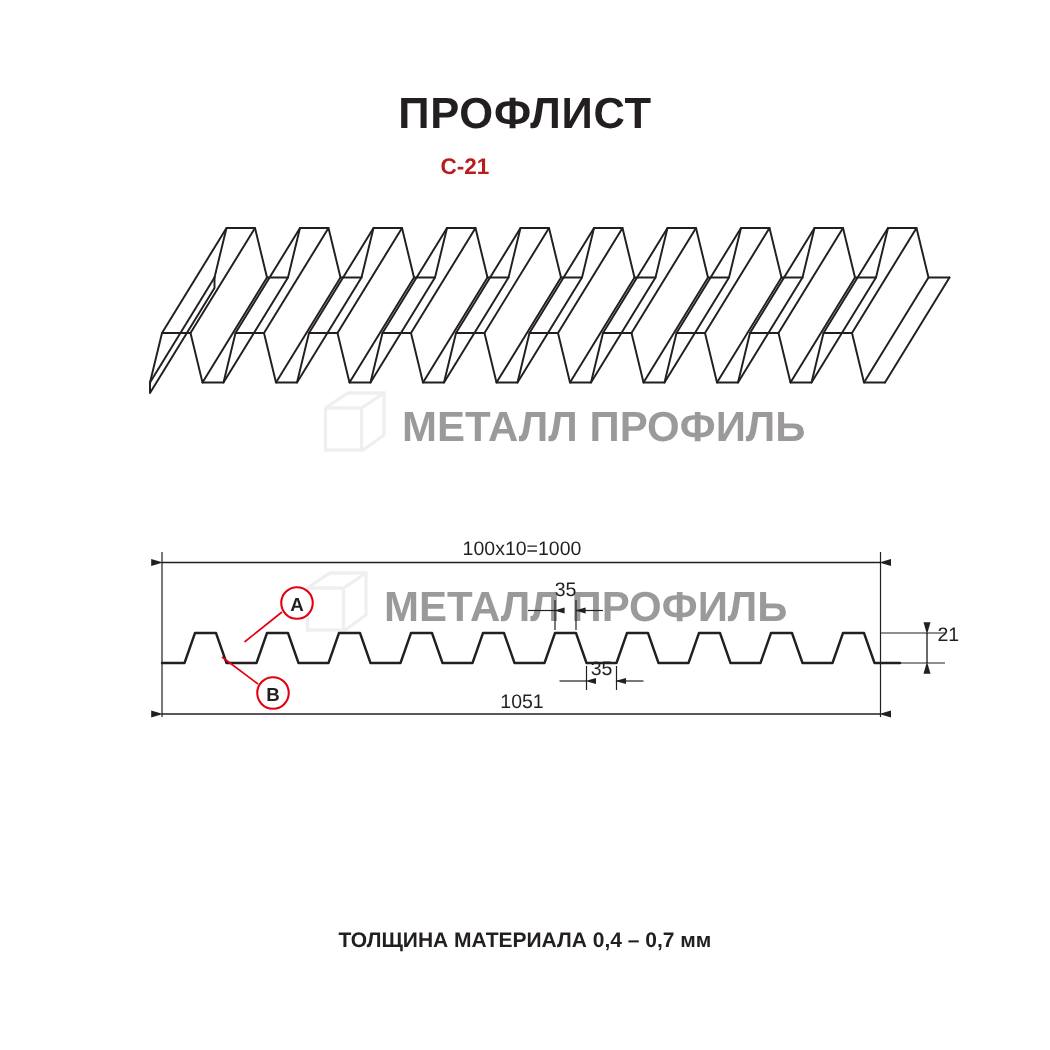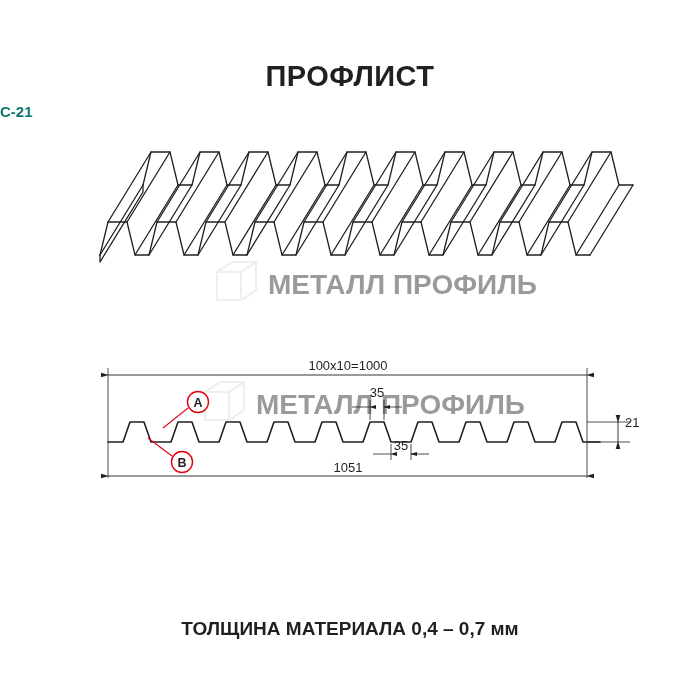--- a/index.html
+++ b/index.html
@@ -29,31 +29,32 @@
     font-size: 29px;
     font-weight: bold;
     letter-spacing: 0.5px;
     color: #231f20;
   }
   .subtitle {
     position: absolute;
     top: 103px;
     left: 0;
     width: 620px;
+    text-align: center;
     font-size: 15px;
     font-weight: bold;
-    color: #0f766e;
+    color: #b91c1c;
   }
   .footer-note {
     position: absolute;
     top: 618px;
     left: 0;
     width: 700px;
     text-align: center;
-    font-size: 19px;
+    font-size: 14px;
     font-weight: bold;
     color: #231f20;
   }
   .iso-wrap {
     position: absolute;
     top: 150px;
     left: 75px;
     width: 560px;
     height: 145px;
   }

